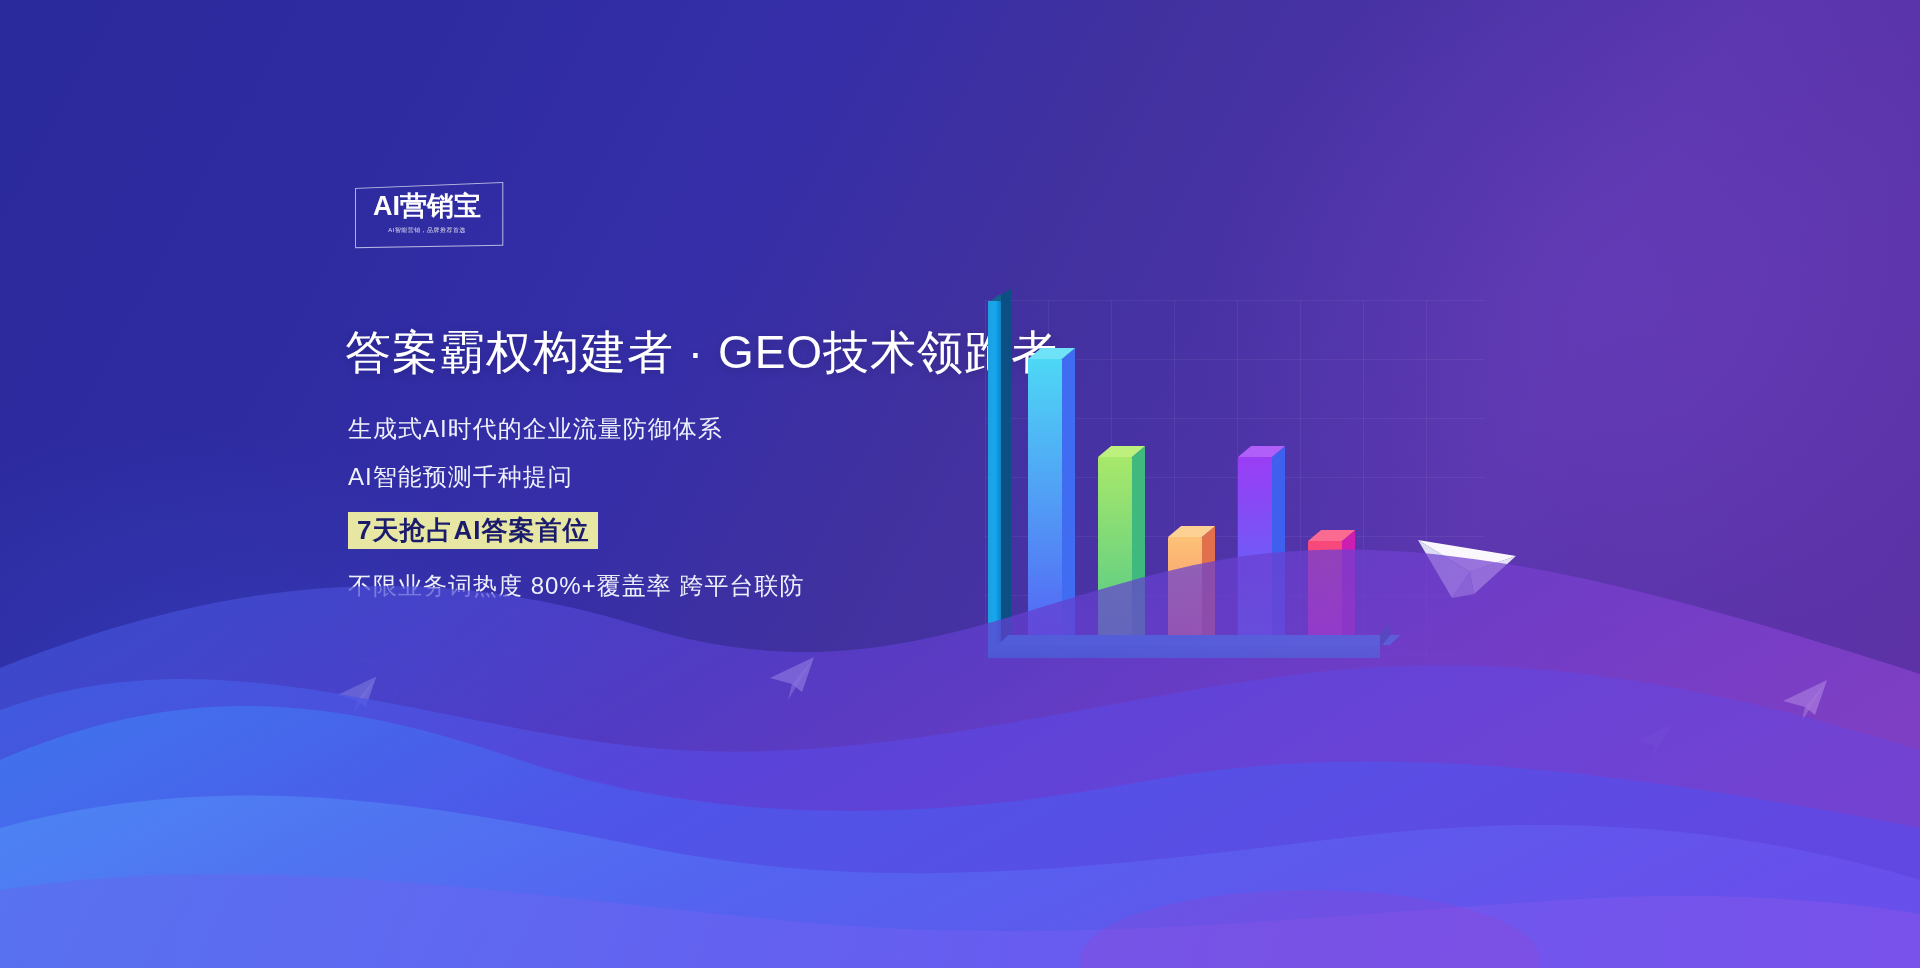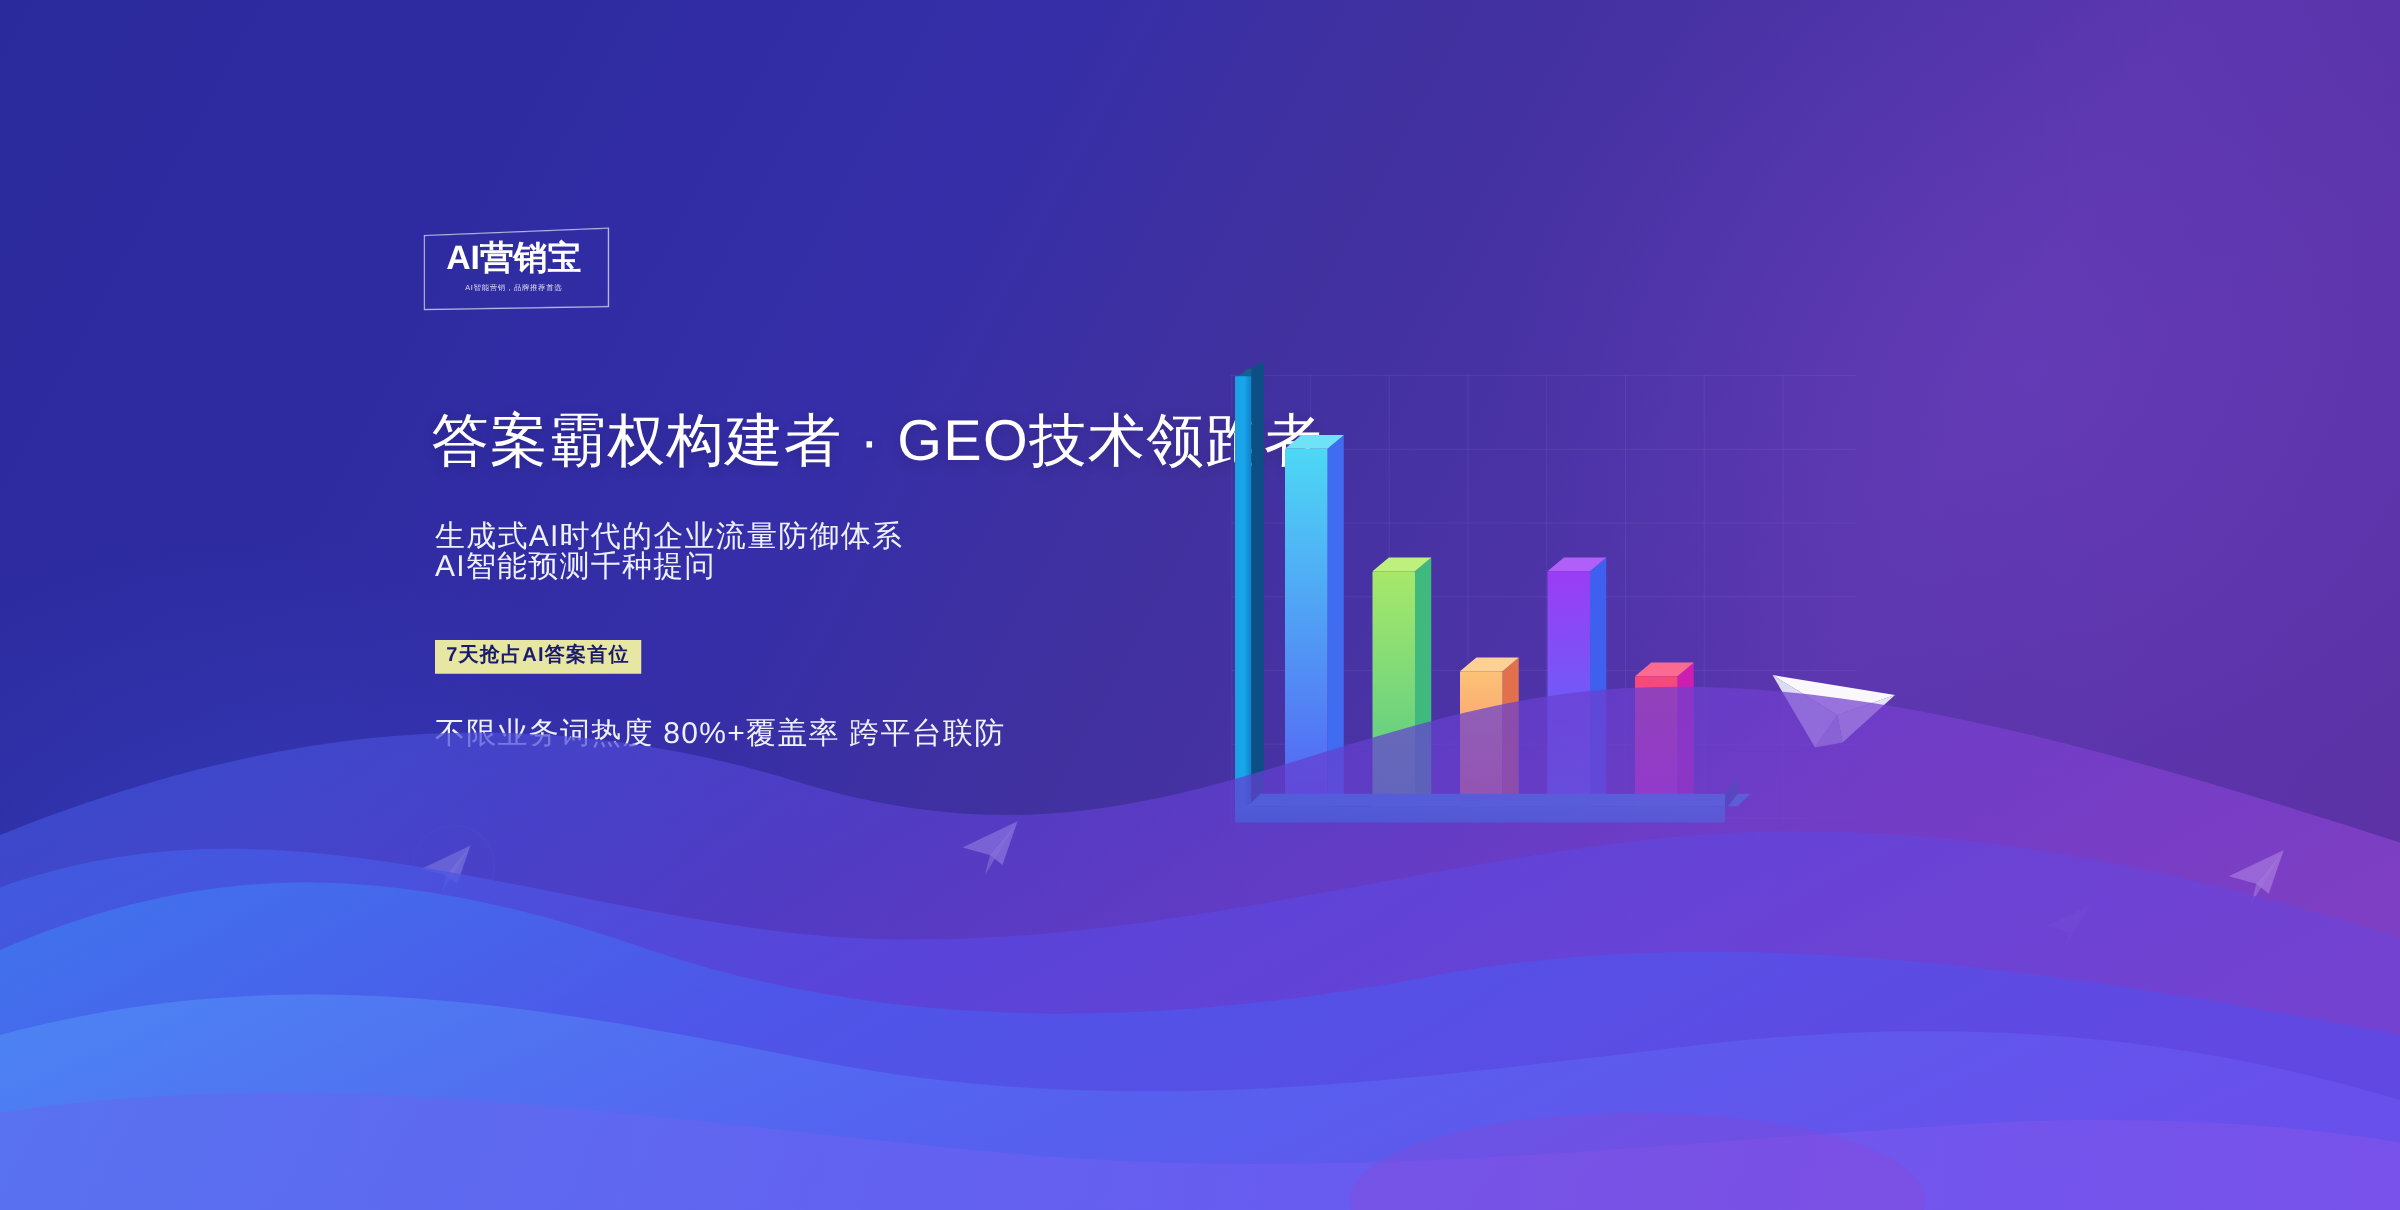--- a/index.html
+++ b/index.html
@@ -54,21 +54,21 @@
     top: 420px;
     width: 820px;
     height: 620px;
     background: radial-gradient(ellipse at 50% 50%, rgba(60,90,230,0.28) 0%, rgba(60,90,230,0.0) 70%);
     pointer-events: none;
   }
 
   
   .logo-block {
     position: absolute;
-    left: 336px;
+    left: 352px;
     top: 185px;
     width: 150px;
     height: 62px;
   }
   .logo-frame {
     position: absolute;
     inset: 0;
     border: 1.5px solid rgba(225,228,245,0.75);
     transform: perspective(400px) rotateY(-9deg) skewY(-1.6deg);
   }
@@ -110,33 +110,33 @@
   }
   .sub {
     position: absolute;
     left: 348px;
     color: #eef0fb;
     font-size: 24px;
     letter-spacing: 1px;
     white-space: nowrap;
   }
   .sub-1 { top: 413px; }
-  .sub-2 { top: 437px; }
+  .sub-2 { top: 461px; }
   .sub-4 { top: 570px; }
 
   .sub-hl-wrap {
     position: absolute;
     left: 348px;
     top: 512px;
   }
   .sub-hl {
     display: inline-block;
     background: #e7e7a3;
     color: #1b1b6e;
-    font-size: 16px;
+    font-size: 26px;
     font-weight: bold;
     letter-spacing: 1px;
     padding: 5px 9px 6px 9px;
     white-space: nowrap;
     line-height: 1;
   }
 
   
   .chart {
     position: absolute;

